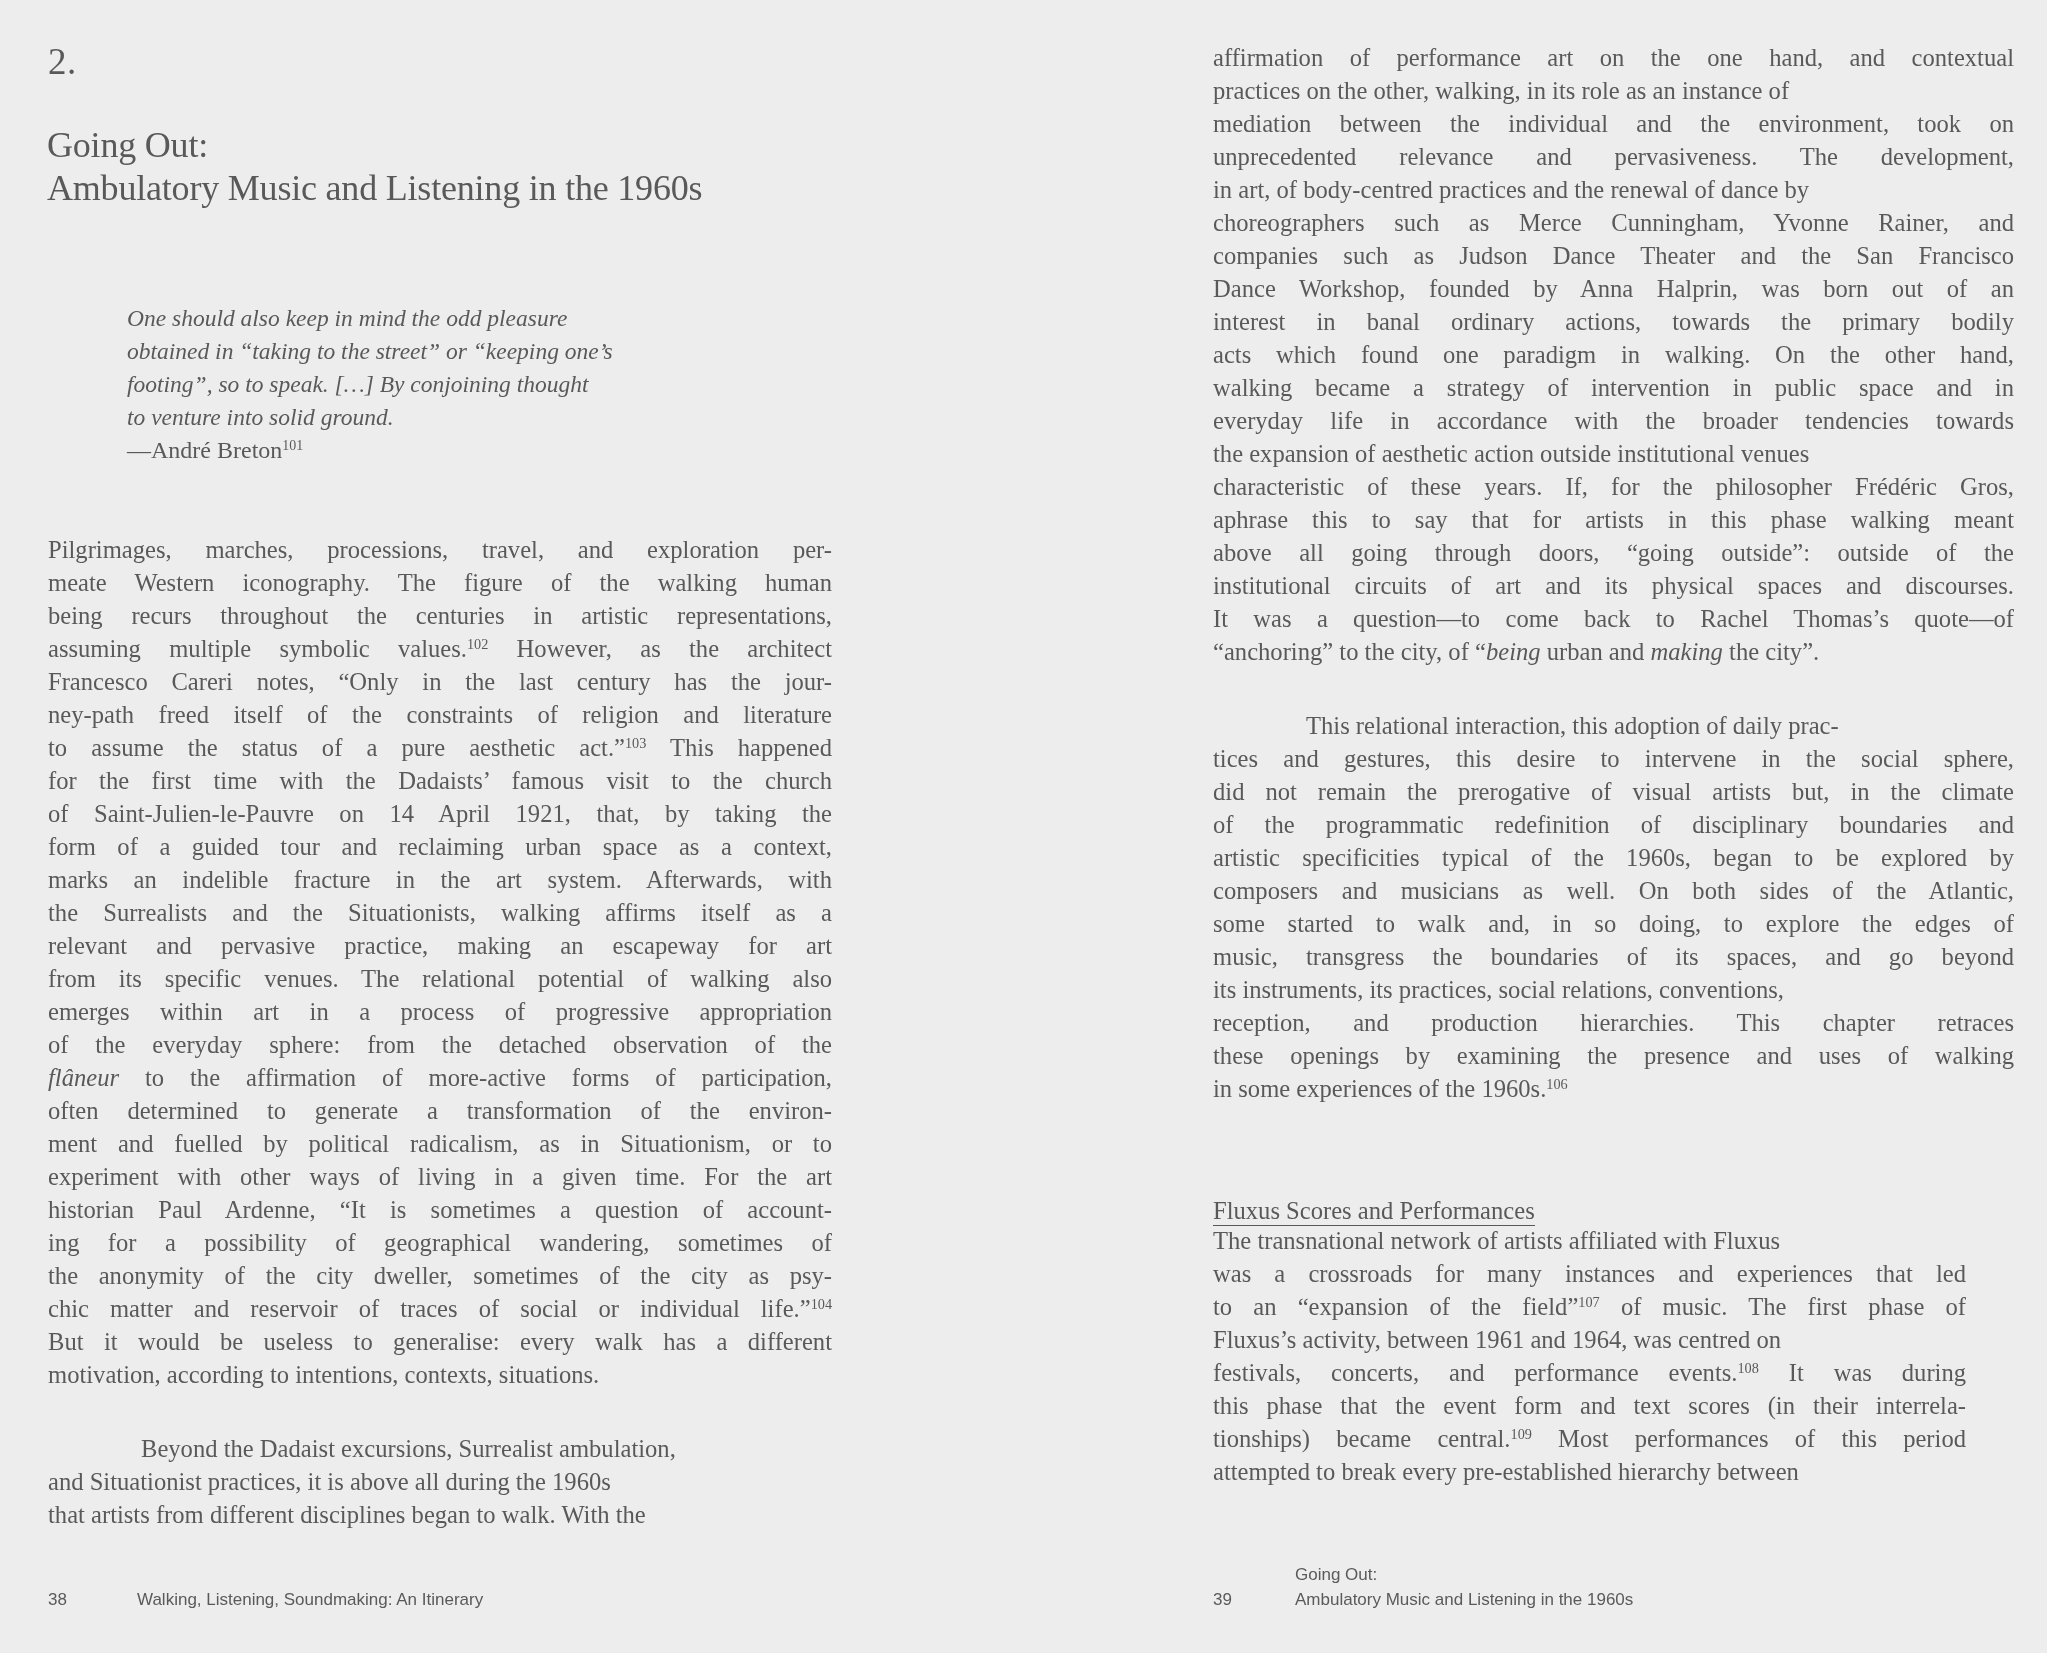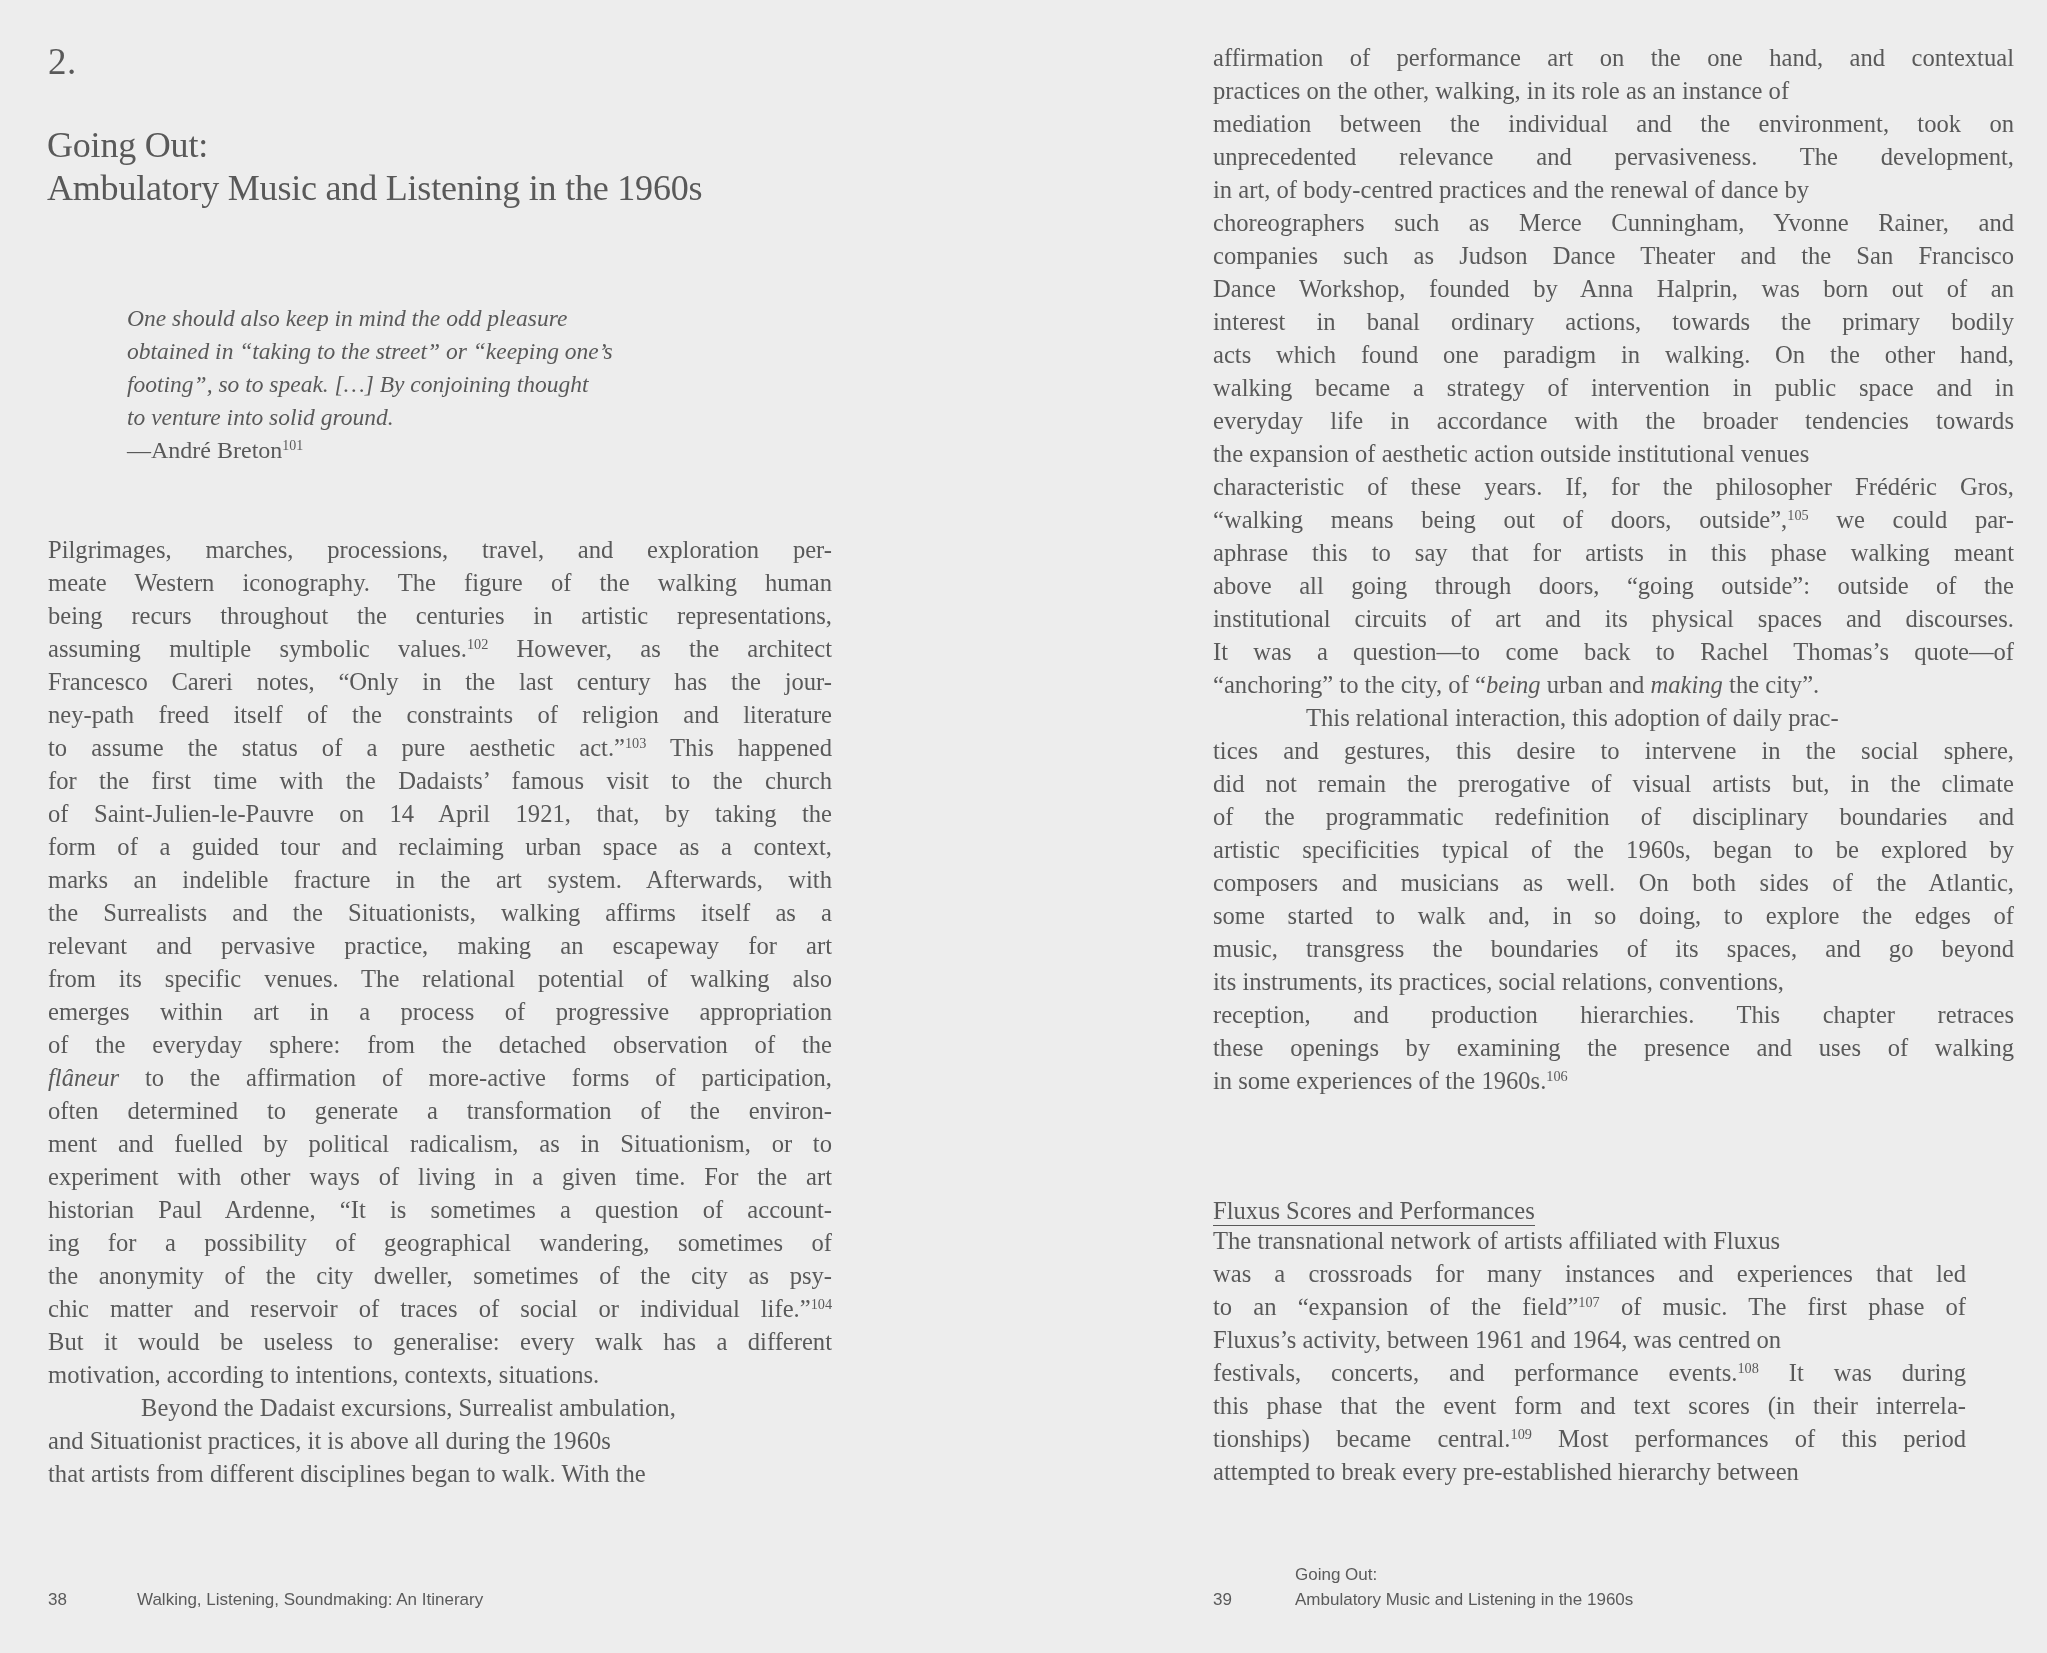--- a/index.html
+++ b/index.html
@@ -27,21 +27,21 @@
     font-size: 23.5px; line-height: 33px;
   }
   .epigraph .q { font-style: italic; white-space: nowrap; }
   .epigraph .attr { white-space: nowrap; font-size: 24px; }
 
   .lines .ln {
     white-space: nowrap; height: 33px; line-height: 33px;
     font-size: 24.6px;
   }
   .lines .ln.justify { text-align: justify; text-align-last: justify; }
-  .lines .ln.indent { padding-left: 93px; }
+  .lines .ln.indent { padding-left: 93px; margin-top: 41px; }
   sup { font-size: 0.58em; vertical-align: 0; position: relative; top: -0.55em; line-height: 0; }
   em { font-style: italic; }
 
   .left-body { position: absolute; left: 48px; top: 533px; width: 784px; }
   .right-body1 { position: absolute; left: 189px; top: 41px; width: 801px; }
   .right-body2 { position: absolute; left: 189px; top: 1224px; width: 753px; }
 
   .section-heading {
     position: absolute; left: 189px; top: 1194px;
     font-size: 24.6px; line-height: 33px; white-space: nowrap;
@@ -121,21 +121,20 @@
       <div class="ln"><span>in art, of body-centred practices and the renewal of dance by</span></div>
       <div class="ln justify"><span>choreographers such as Merce Cunningham, Yvonne Rainer, and</span></div>
       <div class="ln justify"><span>companies such as Judson Dance Theater and the San Francisco</span></div>
       <div class="ln justify"><span>Dance Workshop, founded by Anna Halprin, was born out of an</span></div>
       <div class="ln justify"><span>interest in banal ordinary actions, towards the primary bodily</span></div>
       <div class="ln justify"><span>acts which found one paradigm in walking. On the other hand,</span></div>
       <div class="ln justify"><span>walking became a strategy of intervention in public space and in</span></div>
       <div class="ln justify"><span>everyday life in accordance with the broader tendencies towards</span></div>
       <div class="ln"><span>the expansion of aesthetic action outside institutional venues</span></div>
       <div class="ln justify"><span>characteristic of these years. If, for the philosopher Frédéric Gros,</span></div>
-      <div class="ln justify"><span>“walking means being out of doors, outside”,</span><sup>105</sup><span> we could par-</span></div>
       <div class="ln justify"><span>aphrase this to say that for artists in this phase walking meant</span></div>
       <div class="ln justify"><span>above all going through doors, “going outside”: outside of the</span></div>
       <div class="ln justify"><span>institutional circuits of art and its physical spaces and discourses.</span></div>
       <div class="ln justify"><span>It was a question—to come back to Rachel Thomas’s quote—of</span></div>
       <div class="ln"><span>“anchoring” to the city, of “</span><em>being</em><span> urban and </span><em>making</em><span> the city”.</span></div>
       <div class="ln indent"><span>This relational interaction, this adoption of daily prac-</span></div>
       <div class="ln justify"><span>tices and gestures, this desire to intervene in the social sphere,</span></div>
       <div class="ln justify"><span>did not remain the prerogative of visual artists but, in the climate</span></div>
       <div class="ln justify"><span>of the programmatic redefinition of disciplinary boundaries and</span></div>
       <div class="ln justify"><span>artistic specificities typical of the 1960s, began to be explored by</span></div>

